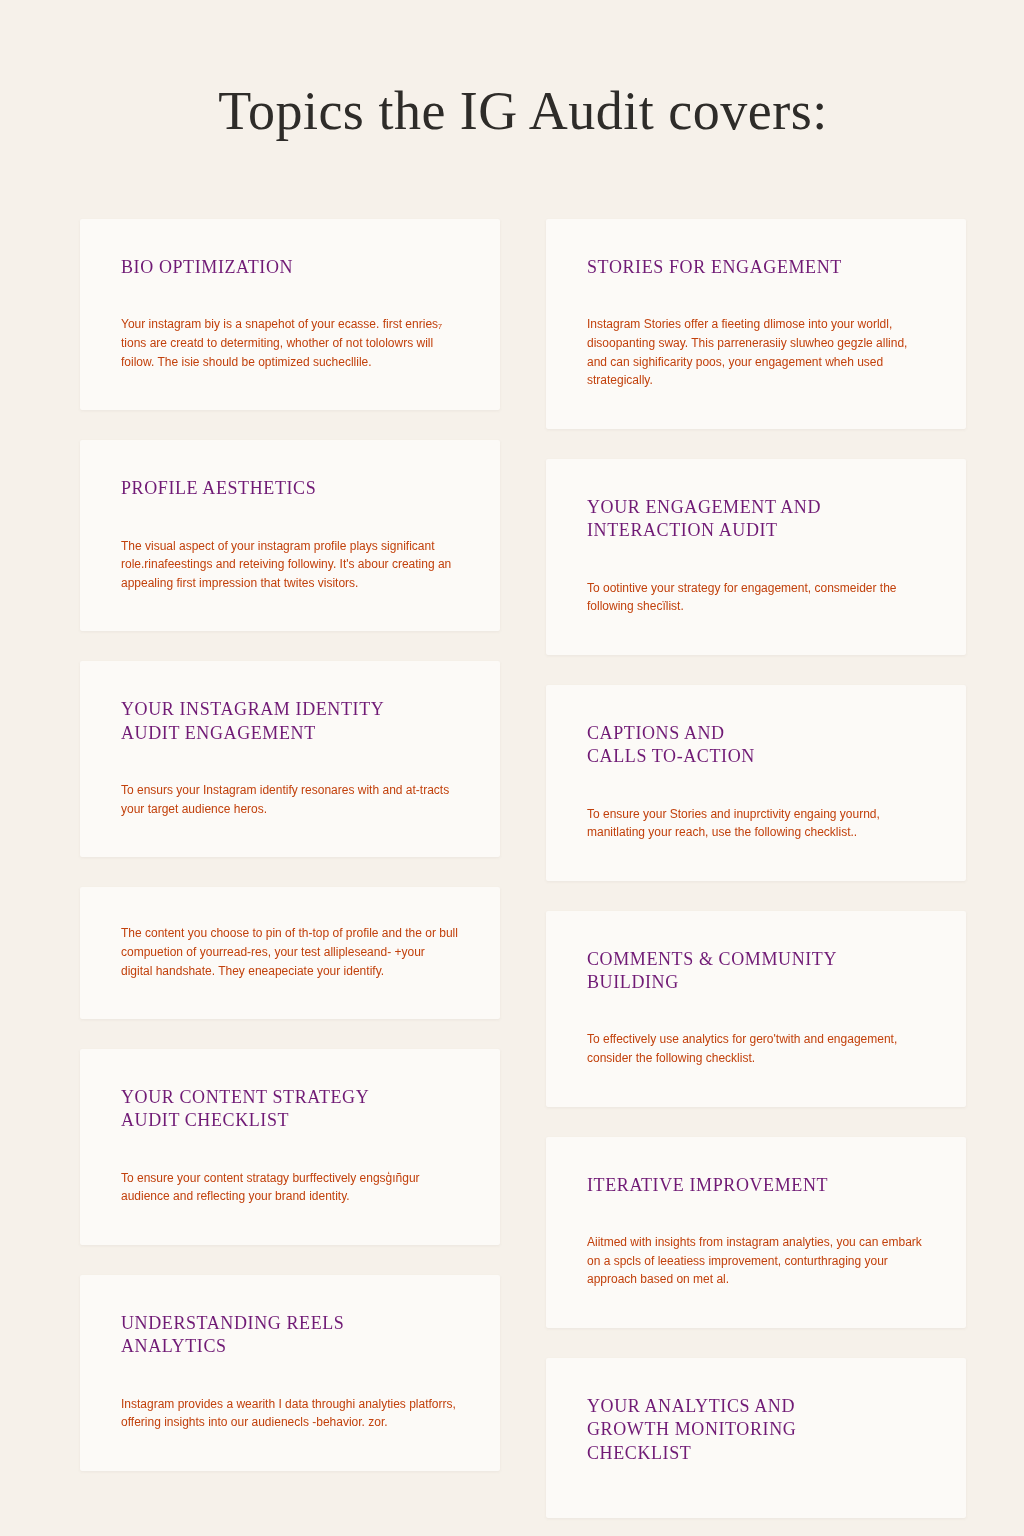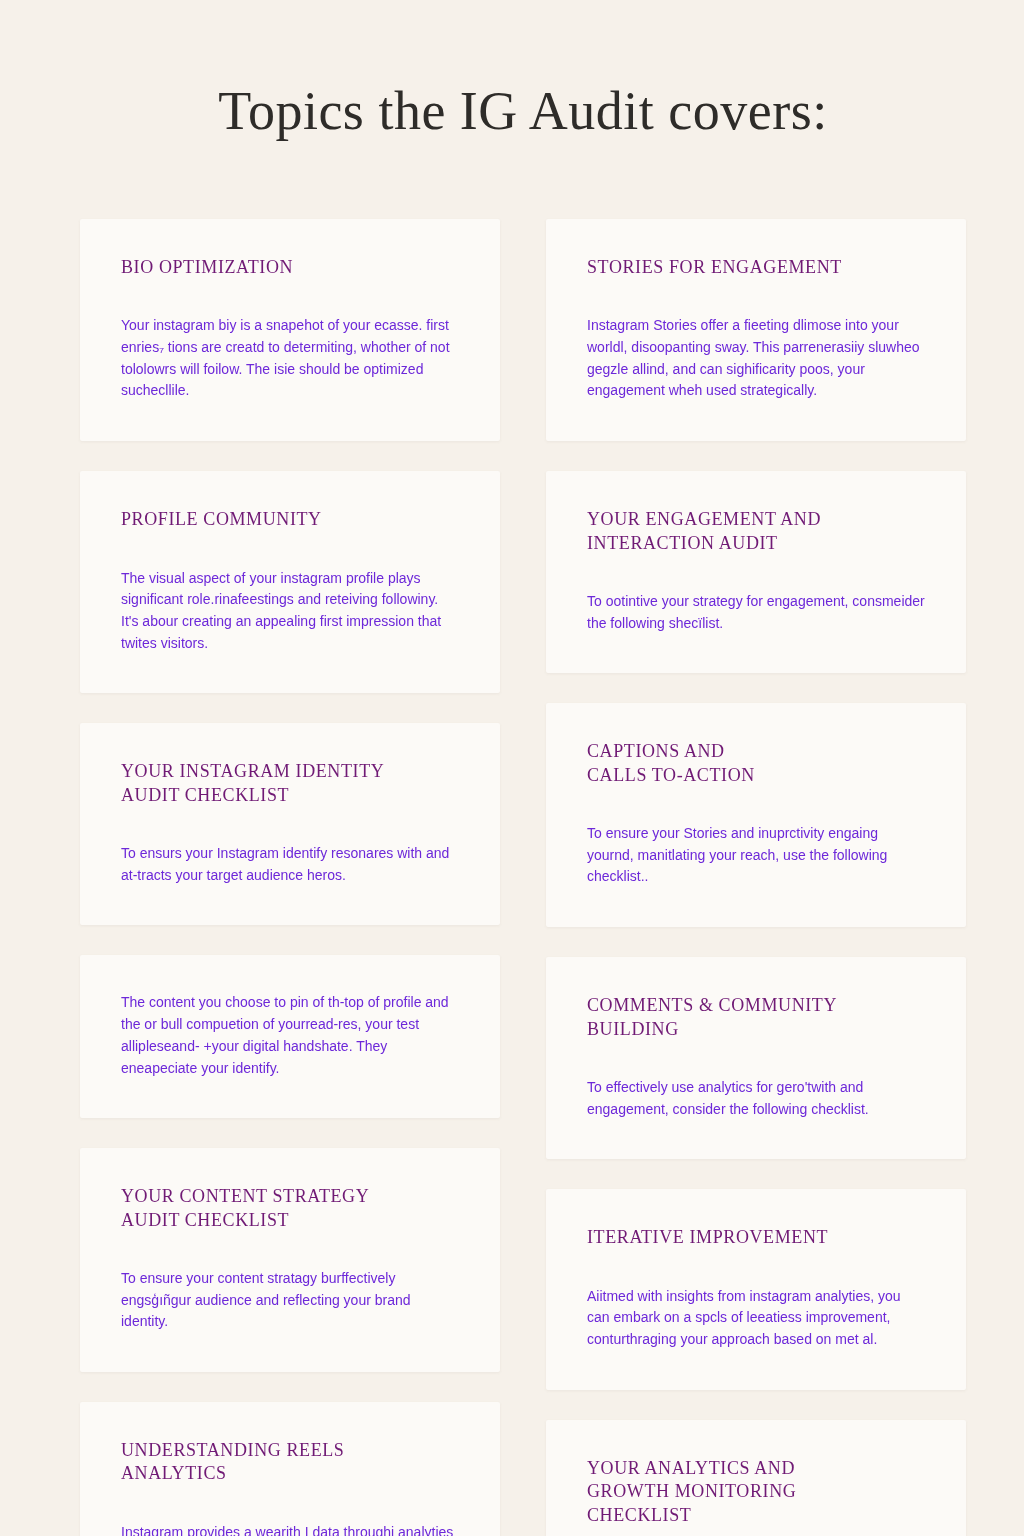--- a/index.html
+++ b/index.html
@@ -40,44 +40,44 @@
     font-family: "Liberation Serif", serif;
     font-weight: 400;
     font-size: 18px;
     line-height: 1.3;
     letter-spacing: 0.6px;
     color: #701a75;
     white-space: pre-line;
     margin-bottom: 14px;
   }
   .card p {
-    font-size: 14px;
+    font-size: 12px;
     line-height: 1.55;
-    color: #6d28d9;
+    color: #c2410c;
   }
 </style>
 </head>
 <body>
 
 <h1 class="page-title">Topics the IG Audit covers:</h1>
 
 <div class="columns">
 
   <div class="column">
     <div class="card">
       <h2>BIO OPTIMIZATION</h2>
       <p>Your instagram biy is a snapehot of your ecasse. first enries₇ tions are creatd to determiting, whother of not tololowrs will foilow. The isie should be optimized suchecllile.</p>
     </div>
     <div class="card">
-      <h2>PROFILE COMMUNITY</h2>
+      <h2>PROFILE AESTHETICS</h2>
       <p>The visual aspect of your instagram profile plays  significant role.rinafeestings and reteiving followiny. It's abour creating an appealing first impression that twites visitors.</p>
     </div>
     <div class="card">
       <h2>YOUR INSTAGRAM IDENTITY
-AUDIT CHECKLIST</h2>
+AUDIT ENGAGEMENT</h2>
       <p>To ensurs your Instagram identify resonares with and at-tracts your target audience  heros.</p>
     </div>
     <div class="card">
       <p>The content you choose to pin of th-top of profile and the or bull compuetion of yourread-res, your test allipleseand- +your digital handshate. They eneapeciate your identify.</p>
     </div>
     <div class="card">
       <h2>YOUR CONTENT STRATEGY
 AUDIT CHECKLIST</h2>
       <p>To ensure your content stratagy burffectively engsģıñgur audience and reflecting your brand identity.</p>
     </div>

